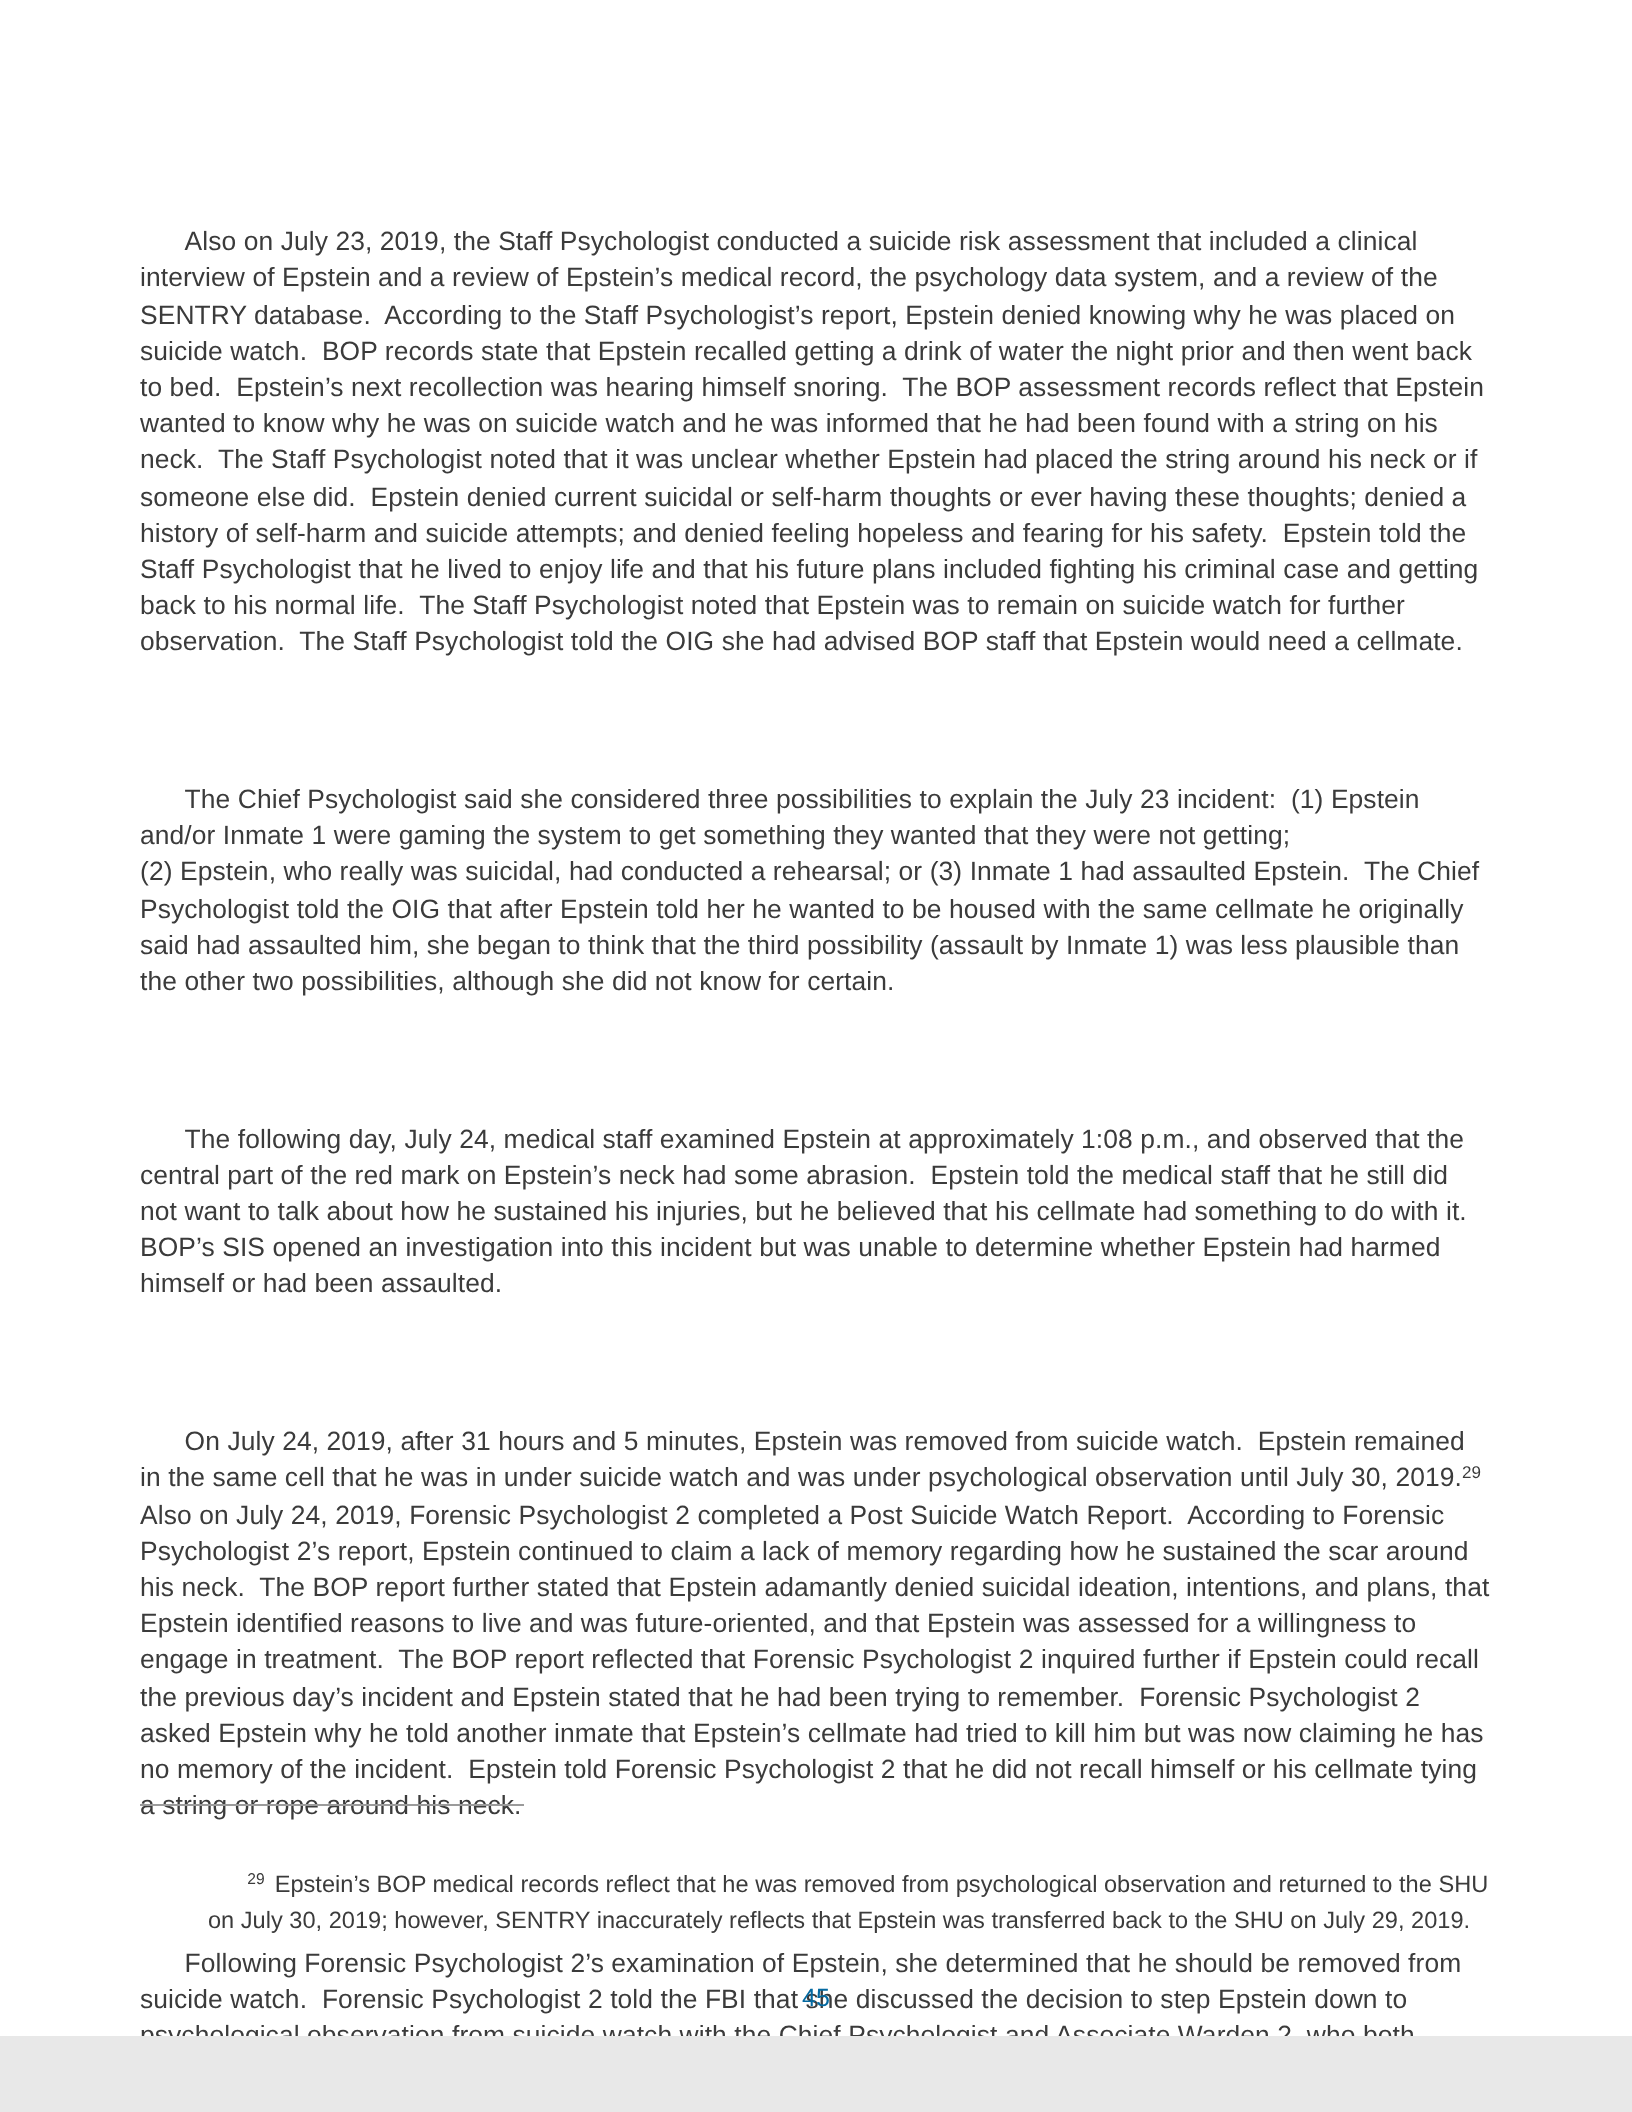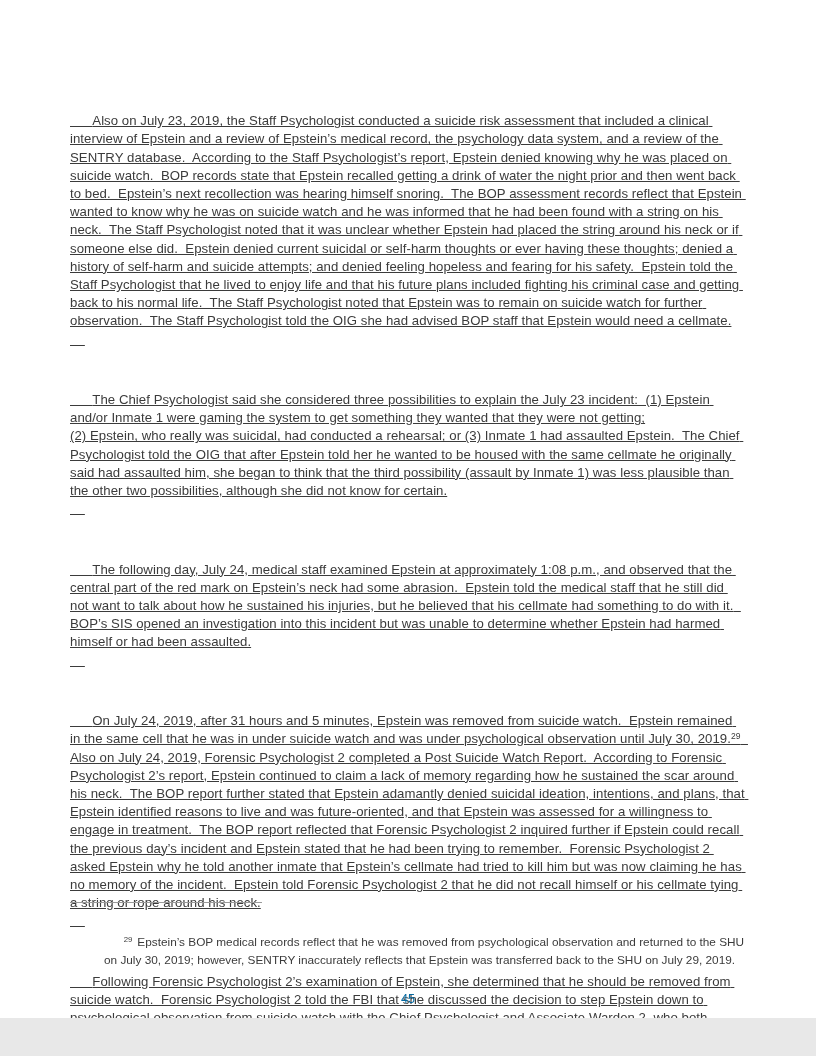--- a/index.html
+++ b/index.html
@@ -22,21 +22,20 @@
     top: 94px;
     width: 676px;
   }
   .para {
     margin: 0 0 24px 0;
     font-size: 13.2px;
     line-height: 18.2px;
     text-align: left;
     white-space: pre-wrap;
     letter-spacing: 0.05px;
-    text-decoration: underline;
   }
   .fn-ref {
     font-size: 8.5px;
     line-height: 0;
     vertical-align: 4px;
   }
   .footnote-block {
     position: absolute;
     left: 70px;
     top: 902px;

